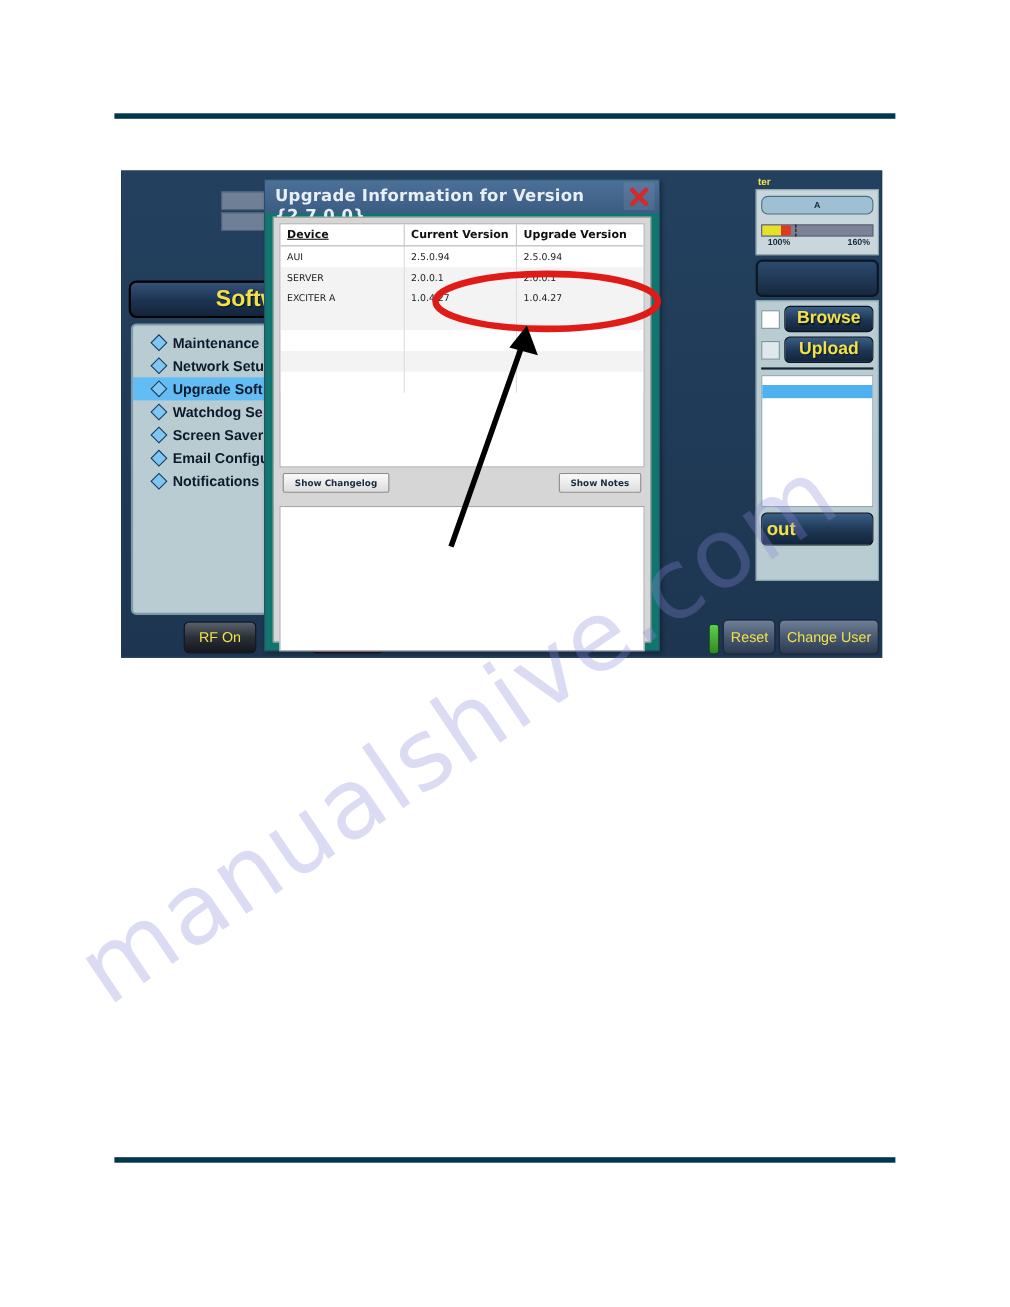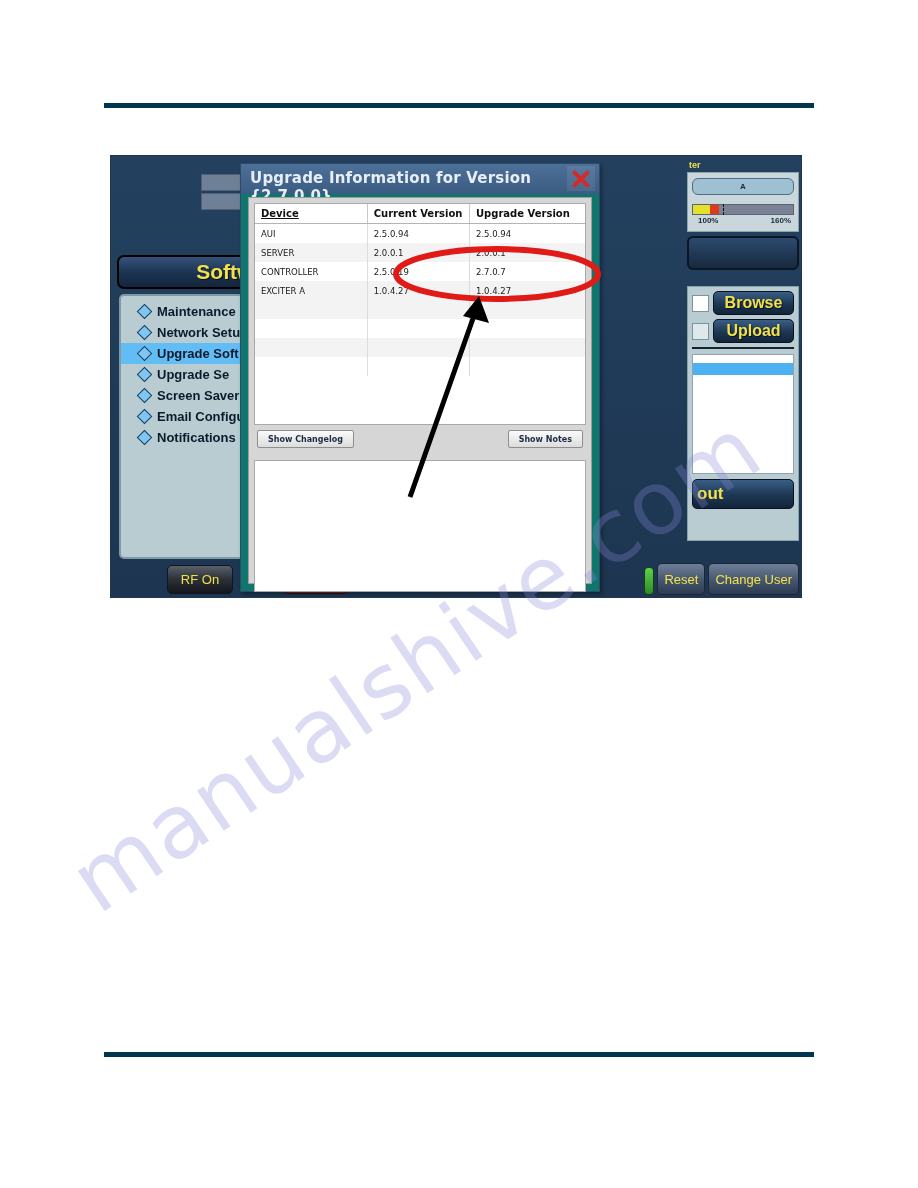--- a/index.html
+++ b/index.html
@@ -258,21 +258,21 @@
 
   .file-field {
     margin-top: 4px;
     height: 34px;
     background: linear-gradient(180deg,#2c4a6e 0%,#17293f 100%);
     border: 2px solid #0c1624;
     border-radius: 6px;
     box-sizing: border-box;
   }
   .panel-sub {
-    margin-top: 16px;
+    margin-top: 3px;
     background: #b8ccd1;
     border: 1px solid #87a2ab;
     box-sizing: border-box;
     padding: 4px;
     height: 255px;
     position: relative;
   }
   .btn-row { display: flex; align-items: center; gap: 4px; margin-bottom: 4px; }
   .chk {
     width: 15px; height: 15px;
@@ -503,21 +503,21 @@
       <div class="nav-item">
         <span class="nav-diamond"></span>
         <span>Network Setu</span>
       </div>
       <div class="nav-item selected">
         <span class="nav-diamond"></span>
         <span>Upgrade Soft</span>
       </div>
       <div class="nav-item">
         <span class="nav-diamond"></span>
-        <span>Upgrade Se</span>
+        <span>Watchdog Se</span>
       </div>
       <div class="nav-item">
         <span class="nav-diamond"></span>
         <span>Screen Saver</span>
       </div>
       <div class="nav-item">
         <span class="nav-diamond"></span>
         <span>Email Configu</span>
       </div>
       <div class="nav-item">
@@ -596,25 +596,20 @@
             <tr class="odd">
               <td>AUI</td>
               <td>2.5.0.94</td>
               <td>2.5.0.94</td>
             </tr>
             <tr class="even">
               <td>SERVER</td>
               <td>2.0.0.1</td>
               <td>2.0.0.1</td>
             </tr>
-            <tr class="odd">
-              <td>CONTROLLER</td>
-              <td>2.5.0.19</td>
-              <td>2.7.0.7</td>
-            </tr>
             <tr class="even">
               <td>EXCITER A</td>
               <td>1.0.4.27</td>
               <td>1.0.4.27</td>
             </tr>
             <tr class="even">
               <td>&nbsp;</td>
               <td></td>
               <td></td>
             </tr>

